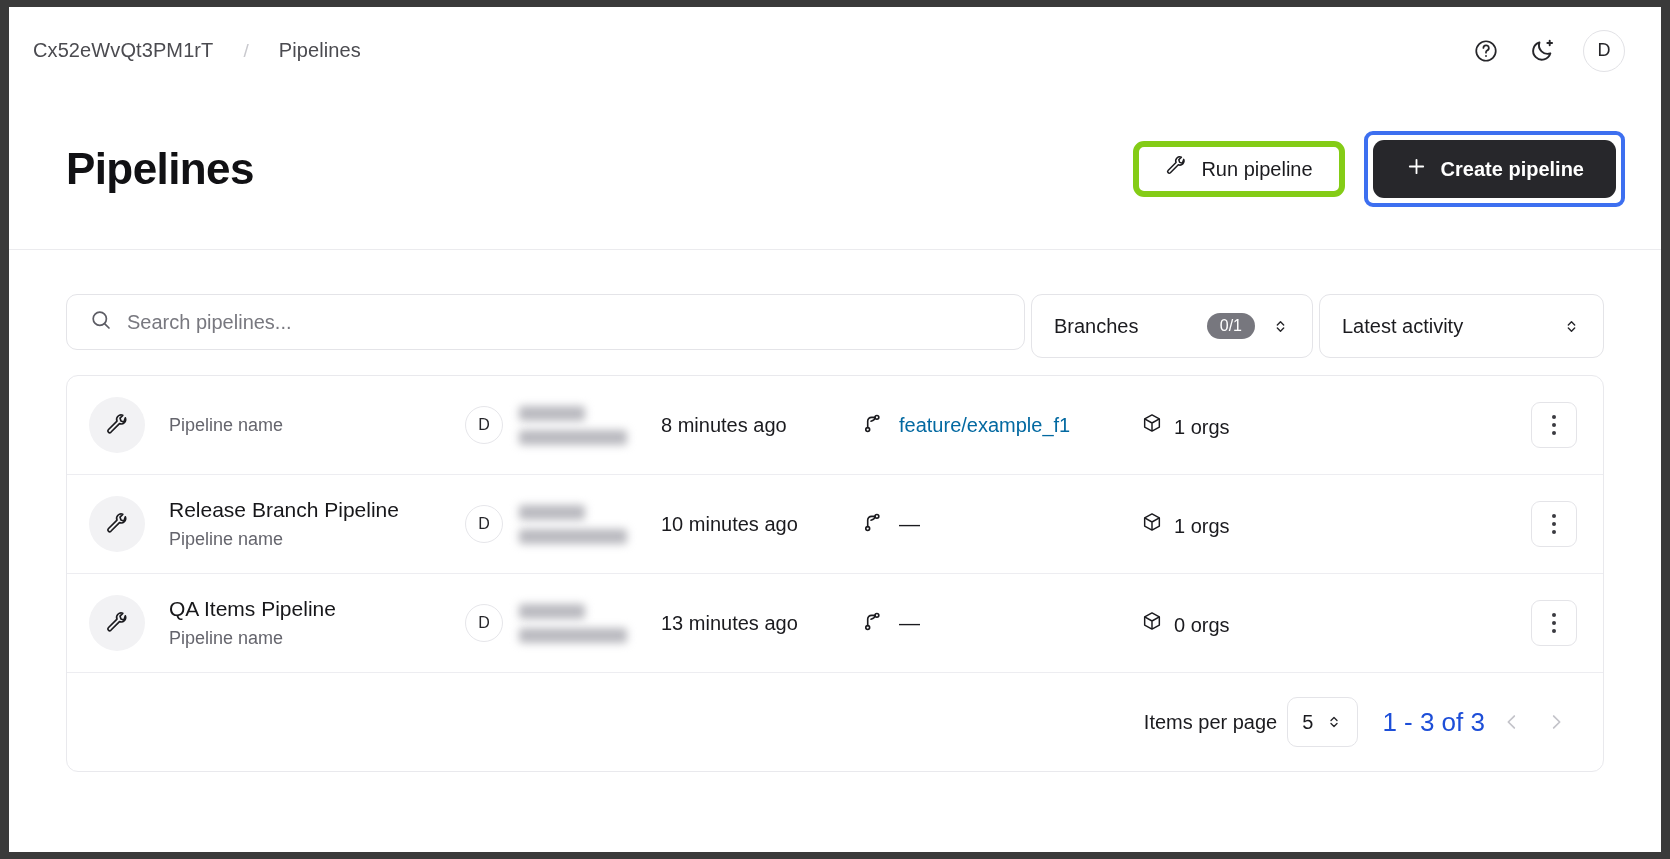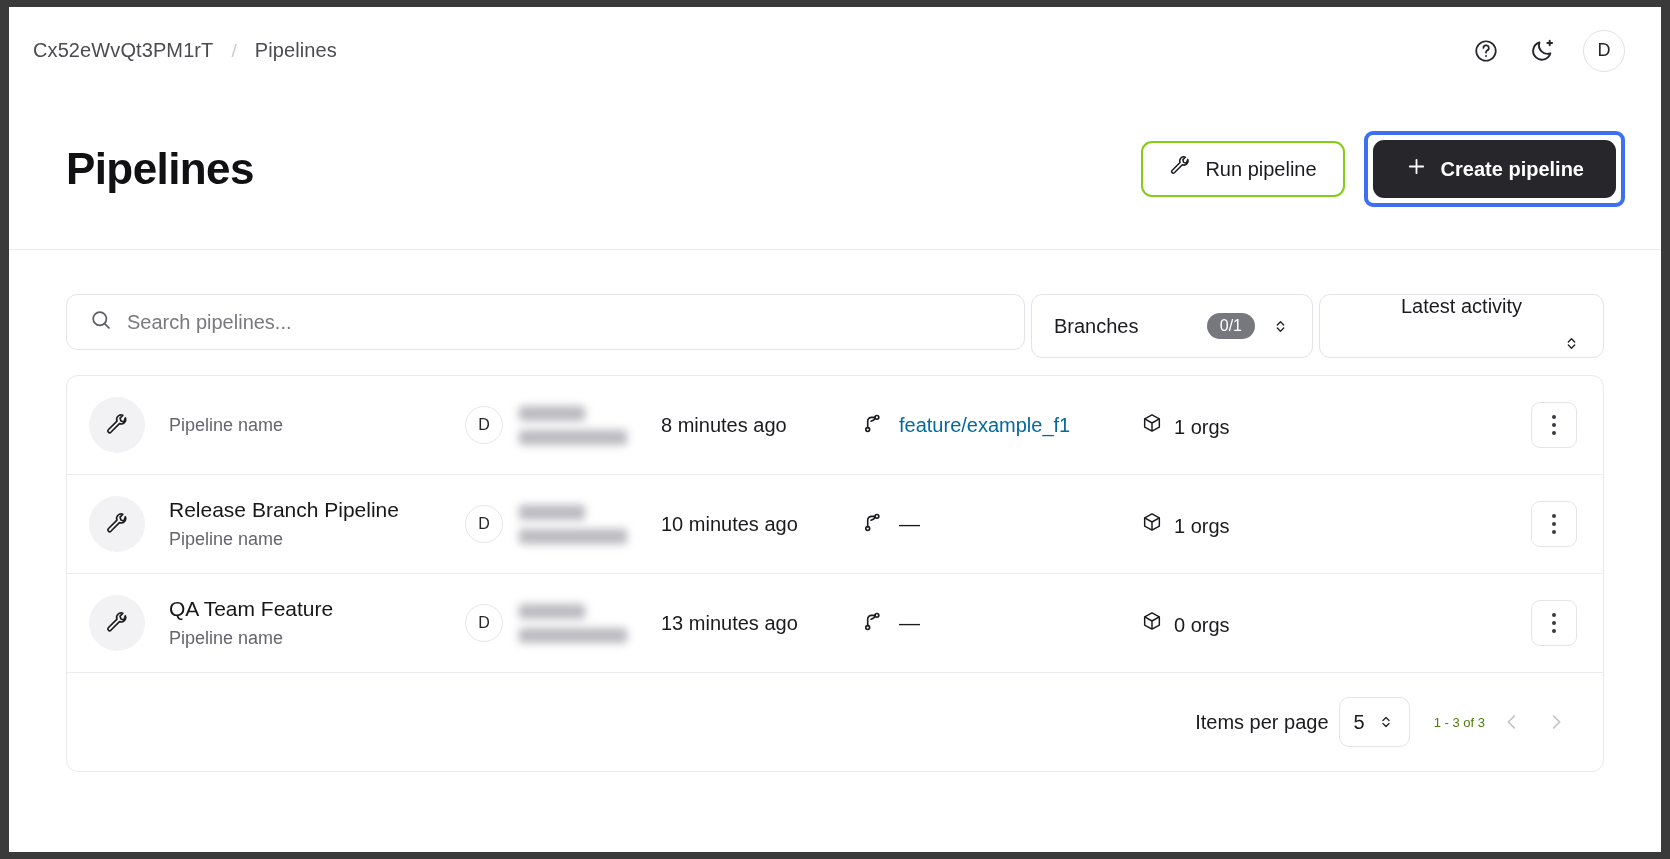--- a/index.html
+++ b/index.html
@@ -18,21 +18,21 @@
   }
 
   
   .topbar {
     height: 88px;
     display: flex;
     align-items: center;
     padding: 0 36px 0 24px;
     border-bottom: 1px solid #ffffff;
   }
-  .breadcrumb { display: flex; align-items: center; gap: 18px; }
+  .breadcrumb { display: flex; align-items: center; gap: 30px; }
   .crumb {
     font-size: 20px;
     color: #4b4b50;
     letter-spacing: .1px;
   }
   .crumb.link { cursor: pointer; }
   .crumb-sep { color: #c9c9ce; font-size: 19px; }
   .topbar-right {
     margin-left: auto;
     display: flex;
@@ -77,21 +77,21 @@
   }
   .btn {
     display: inline-flex;
     align-items: center;
     gap: 13px;
     height: 56px;
     padding: 0 26px;
     border-radius: 11px;
     font-size: 20px;
     cursor: pointer;
-    border: 2px solid #84cc16;
+    border: 6px solid #84cc16;
     background: #fff;
     color: #1b1b1f;
     font-family: inherit;
   }
   .btn-primary {
     background: #27272b;
     color: #ffffff;
     border: none;
     font-weight: bold;
     padding: 16px 32px;
@@ -142,21 +142,21 @@
     display: flex;
     align-items: center;
     gap: 16px;
     padding: 0 22px;
     background: #fff;
     cursor: pointer;
     font-size: 20px;
     color: #1b1b1f;
   }
   .select-branches { width: 282px; }
-  .select-sort { width: 285px; flex-direction: column; }
+  .select-sort { width: 285px; }
   .select-box .sel-label { white-space: nowrap; }
   .count-pill {
     background: #77777e;
     color: #fff;
     border-radius: 999px;
     font-size: 16px;
     padding: 4px 13px;
     margin-left: auto;
   }
   .chev-updown { color: #26262a; display: flex; }
@@ -265,21 +265,21 @@
     display: flex;
     align-items: center;
     justify-content: center;
     gap: 12px;
     padding: 0 14px;
     font-size: 20px;
     color: #1b1b1f;
     cursor: pointer;
     background: #fff;
   }
-  .range-label { font-size: 13px; color: #4d7c0f; margin-left: 14px; }
+  .range-label { font-size: 26px; color: #1d4ed8; margin-left: 14px; }
   .pager-btn {
     width: 34px; height: 34px;
     display: flex; align-items: center; justify-content: center;
     color: #c4c4ca;
     cursor: default;
     background: none; border: none;
   }
 </style>
 </head>
 <body>
@@ -460,21 +460,21 @@
         </div>
       </div>
 
       <div class="row">
         <div class="row-avatar">
           <svg width="25" height="25" viewBox="0 0 24 24" fill="none" stroke="currentColor" stroke-width="1.6" stroke-linecap="round" stroke-linejoin="round">
             <path d="M19.5 4.6a4.3 4.3 0 0 1-5.6 5.6L5.6 18.5a1.7 1.7 0 0 1-2.4-2.4l8.3-8.3a4.3 4.3 0 0 1 5.6-5.6l-2.7 2.7.9 2.8 2.8.9Z"></path>
           </svg>
         </div>
         <div class="row-names">
-          <div class="row-title">QA Team Feature</div>
+          <div class="row-title">QA Items Pipeline</div>
           <div class="row-sub">Pipeline name</div>
         </div>
         <div class="row-owner">
           <div class="owner-avatar">D</div>
           <div class="owner-name-blur">
             <span class="blur-bar blur-w1"></span>
             <span class="blur-bar blur-w2"></span>
           </div>
         </div>
         <div class="row-time">13 minutes ago</div>

